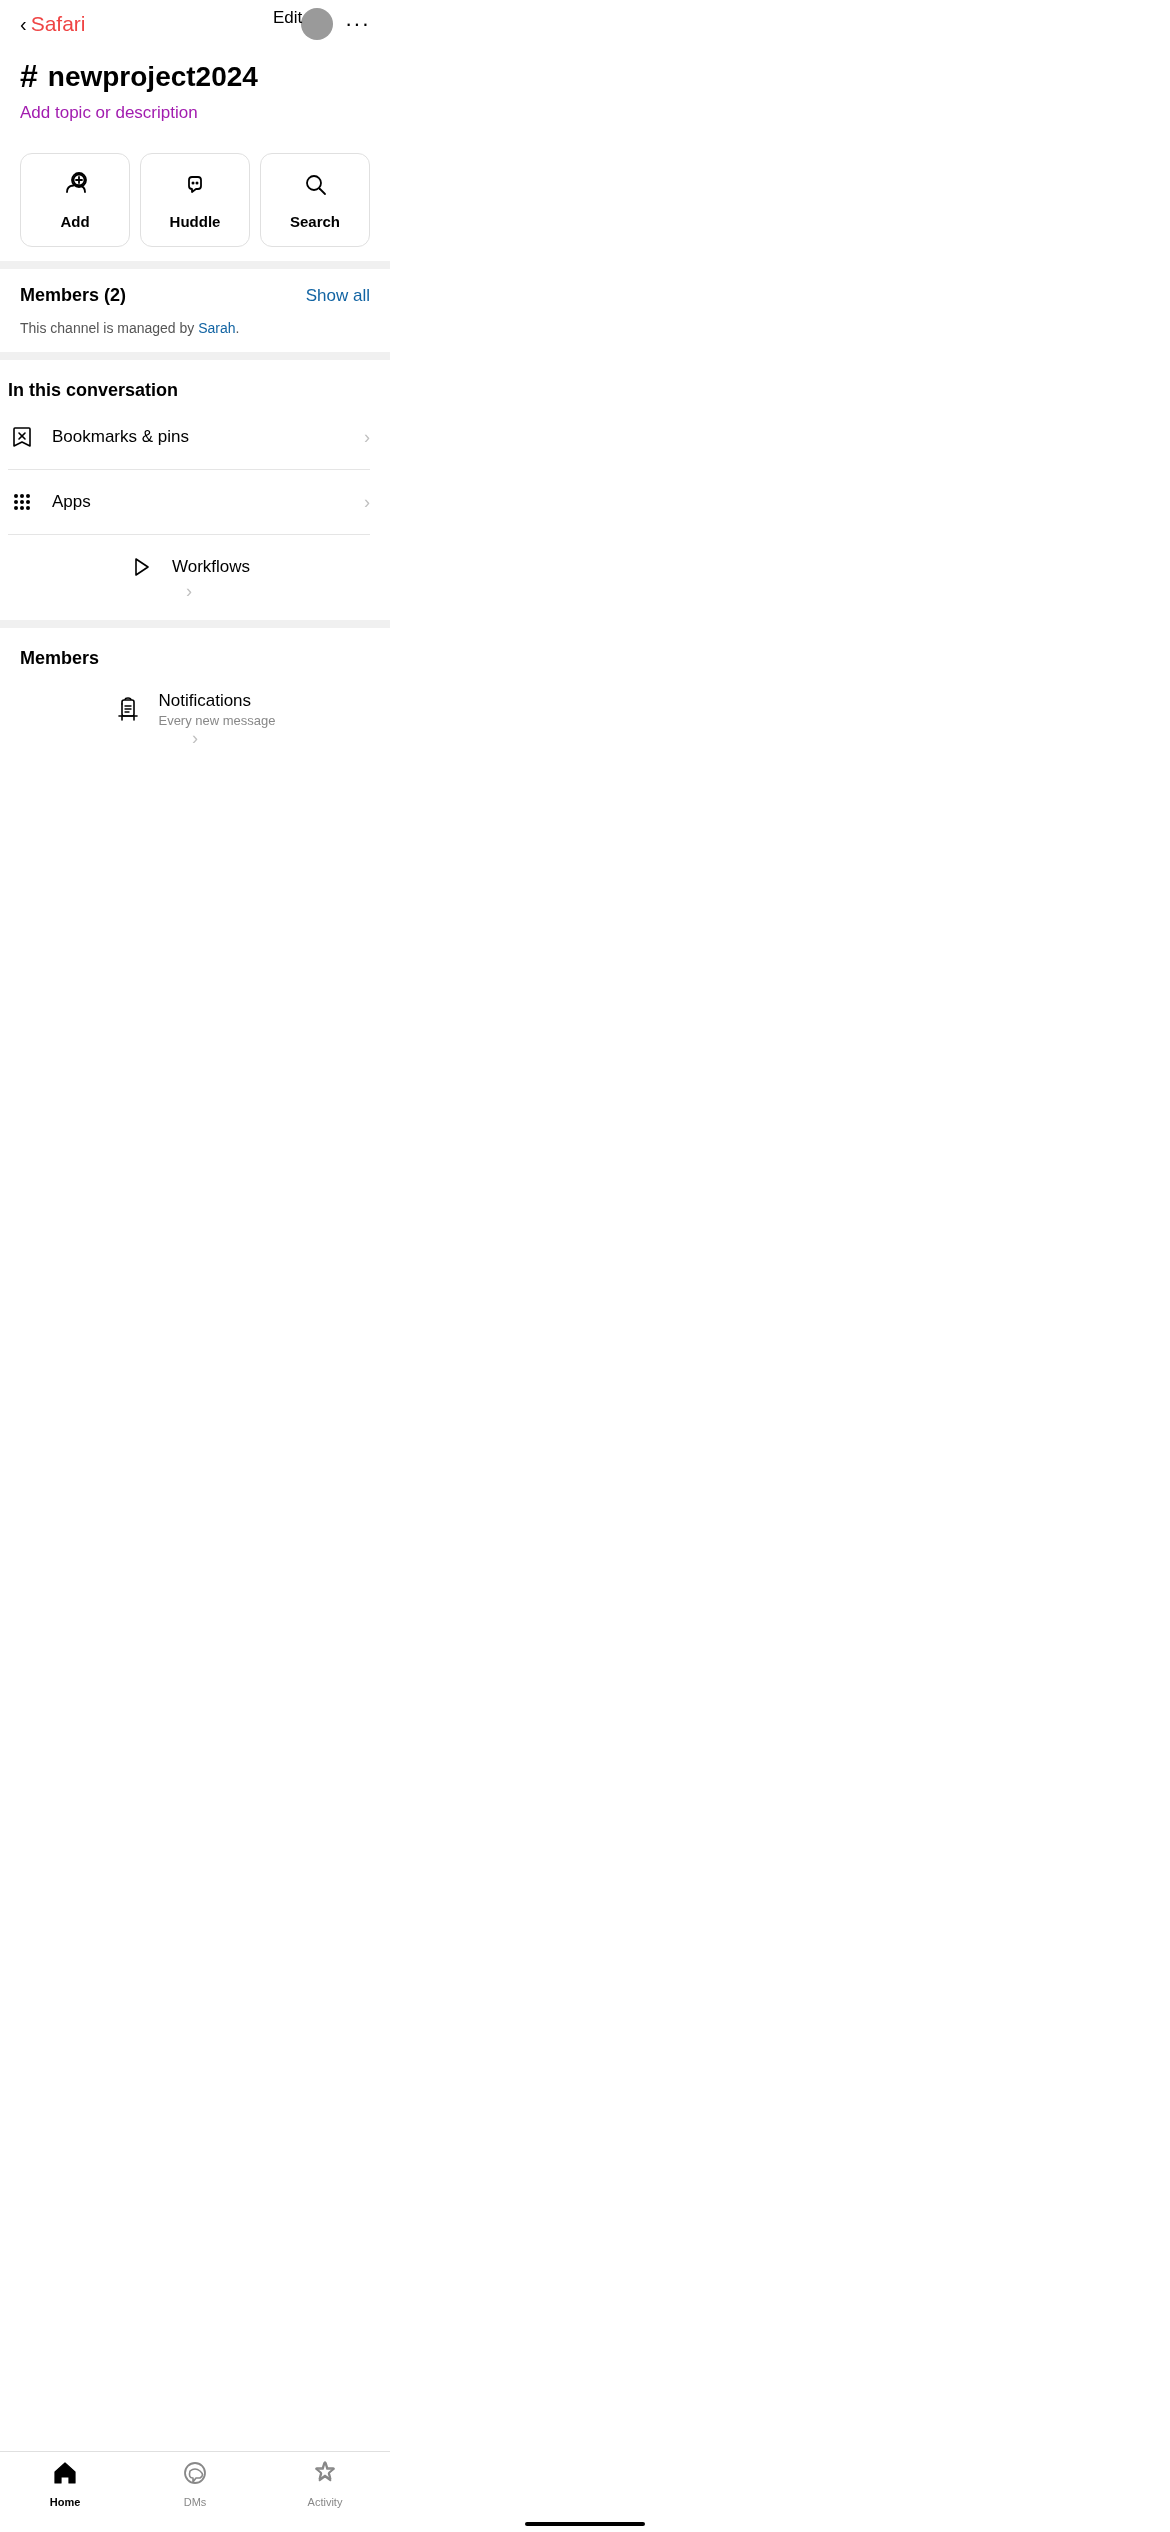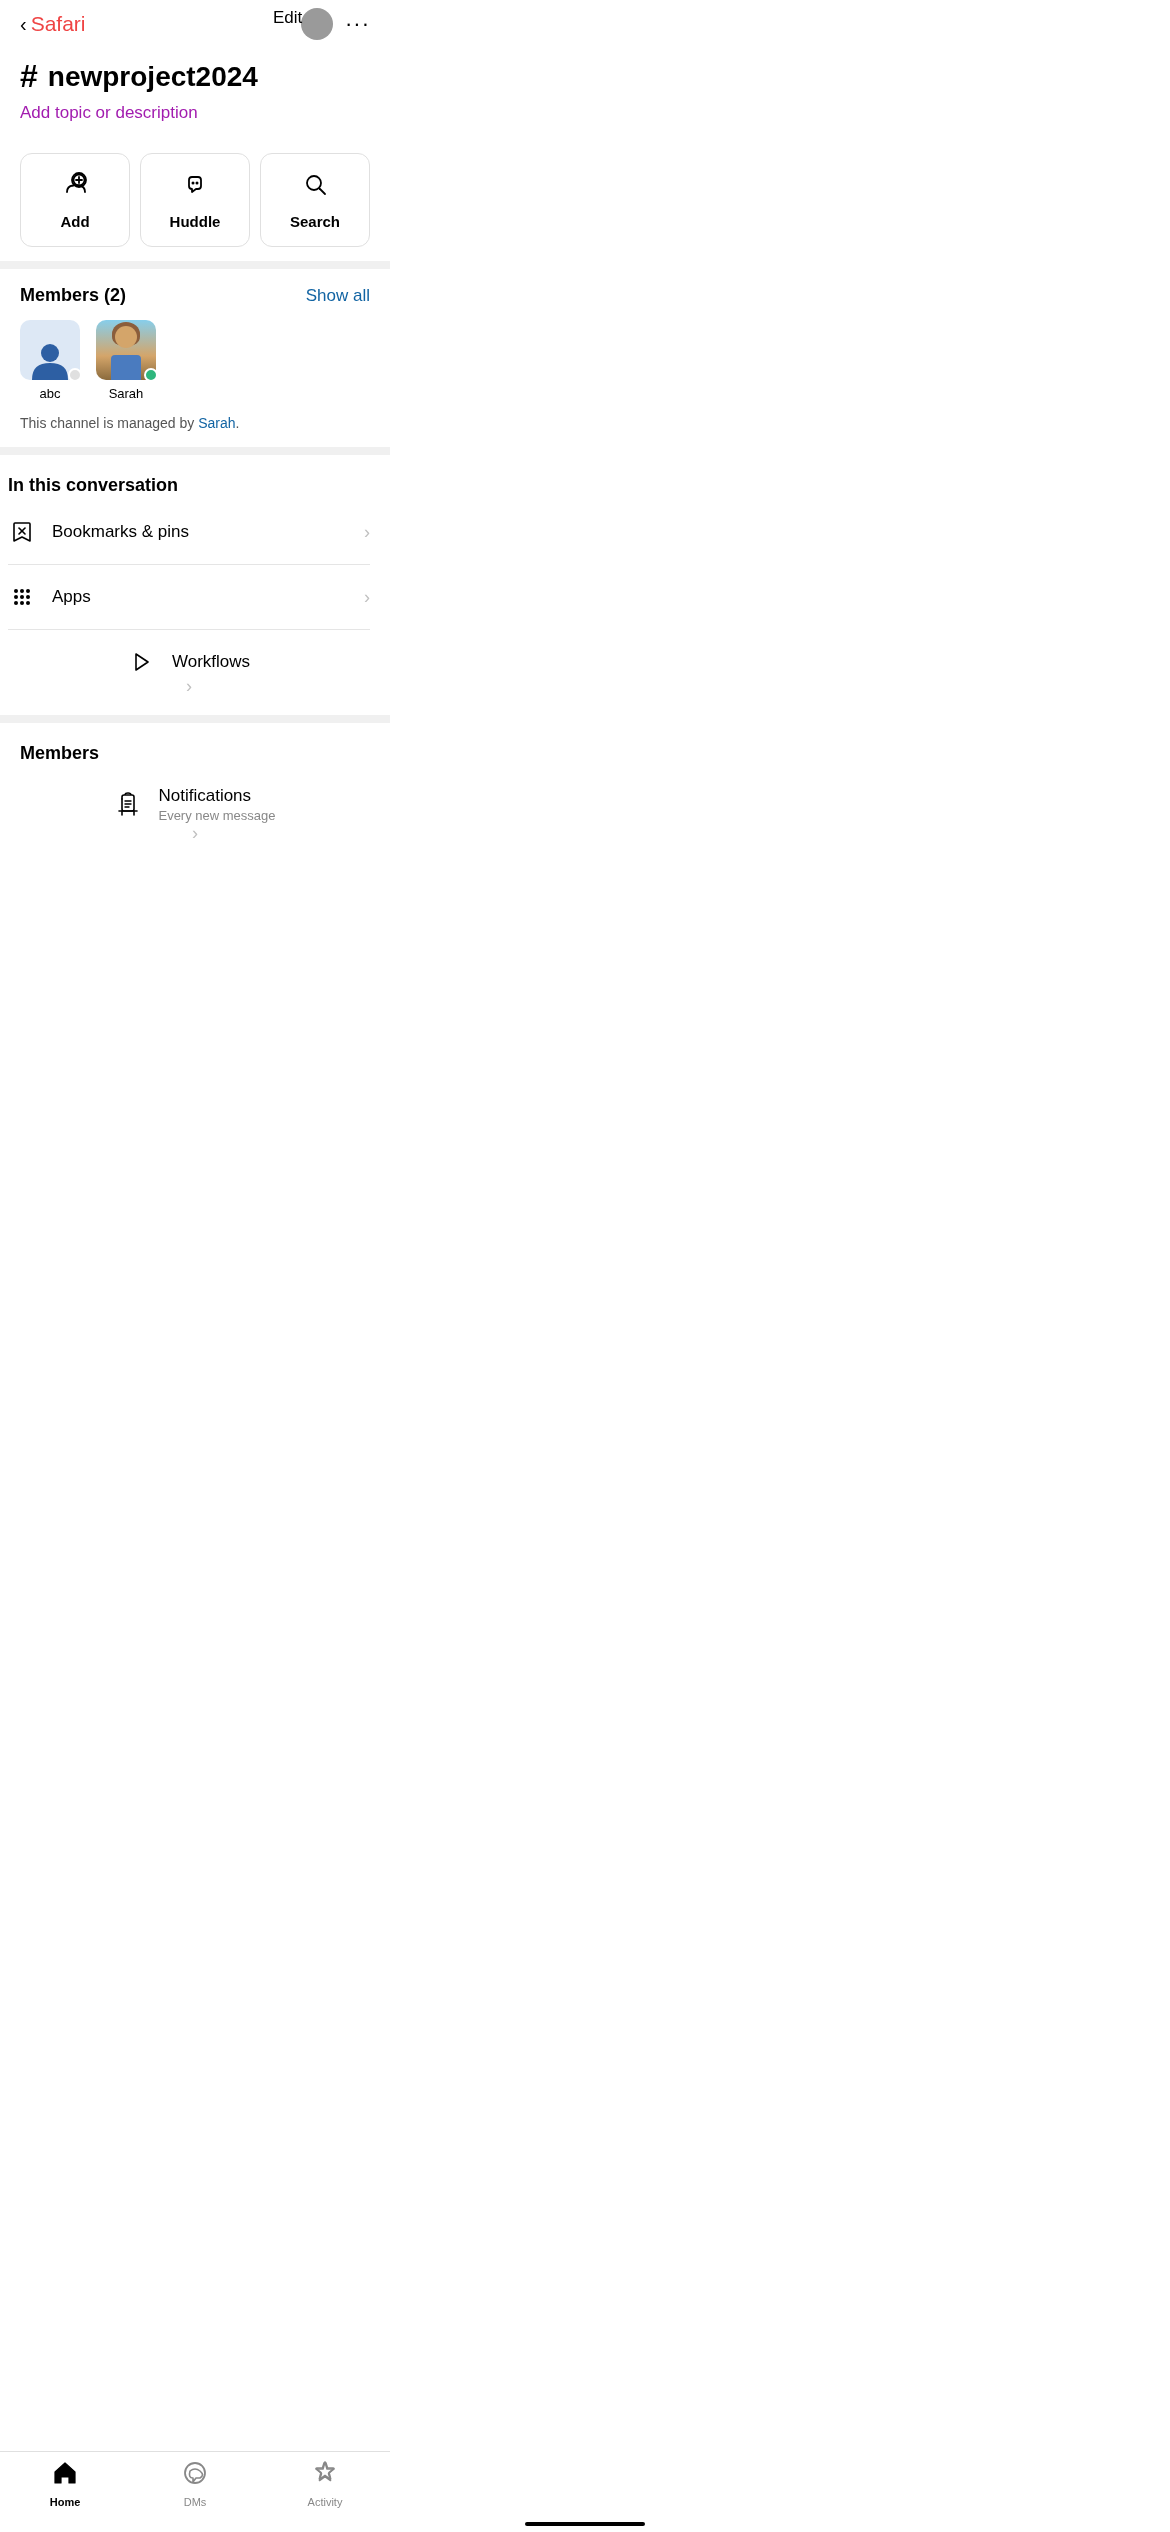--- a/index.html
+++ b/index.html
@@ -469,47 +469,20 @@
     </button>
   </div>
 
   <div class="thick-divider"></div>
 
   <div class="section">
     <div class="section-header">
       <span class="section-title">Members (2)</span>
       <span class="show-all-link">Show all</span>
     </div>
-    <div class="members-row">
-
-      <div class="member-item">
-        <div class="member-avatar-wrap">
-          <div class="member-avatar-default">
-            <svg width="44" height="44" viewBox="0 0 44 44" fill="none">
-              <circle cx="22" cy="17" r="9" fill="#2d5fa3"></circle>
-              <path d="M4 44 C4 32 10 27 22 27 C34 27 40 32 40 44" fill="#2d5fa3"></path>
-            </svg>
-          </div>
-          <div class="member-status-dot status-away"></div>
-        </div>
-        <span class="member-name">abc</span>
-      </div>
-
-      <div class="member-item">
-        <div class="member-avatar-wrap">
-          <div class="sarah-photo">
-            <div class="sarah-hair"></div>
-            <div class="sarah-head"></div>
-            <div class="sarah-body"></div>
-          </div>
-          <div class="member-status-dot status-active"></div>
-        </div>
-        <span class="member-name">Sarah</span>
-      </div>
-    </div>
     <p class="managed-text">
       This channel is managed by <span>Sarah</span>.
     </p>
   </div>
 
   <div class="thick-divider"></div>
 
   <div class="conversation-section">
     <div style="padding-bottom: 4px;">
       <span class="conversation-title">In this conversation</span>

